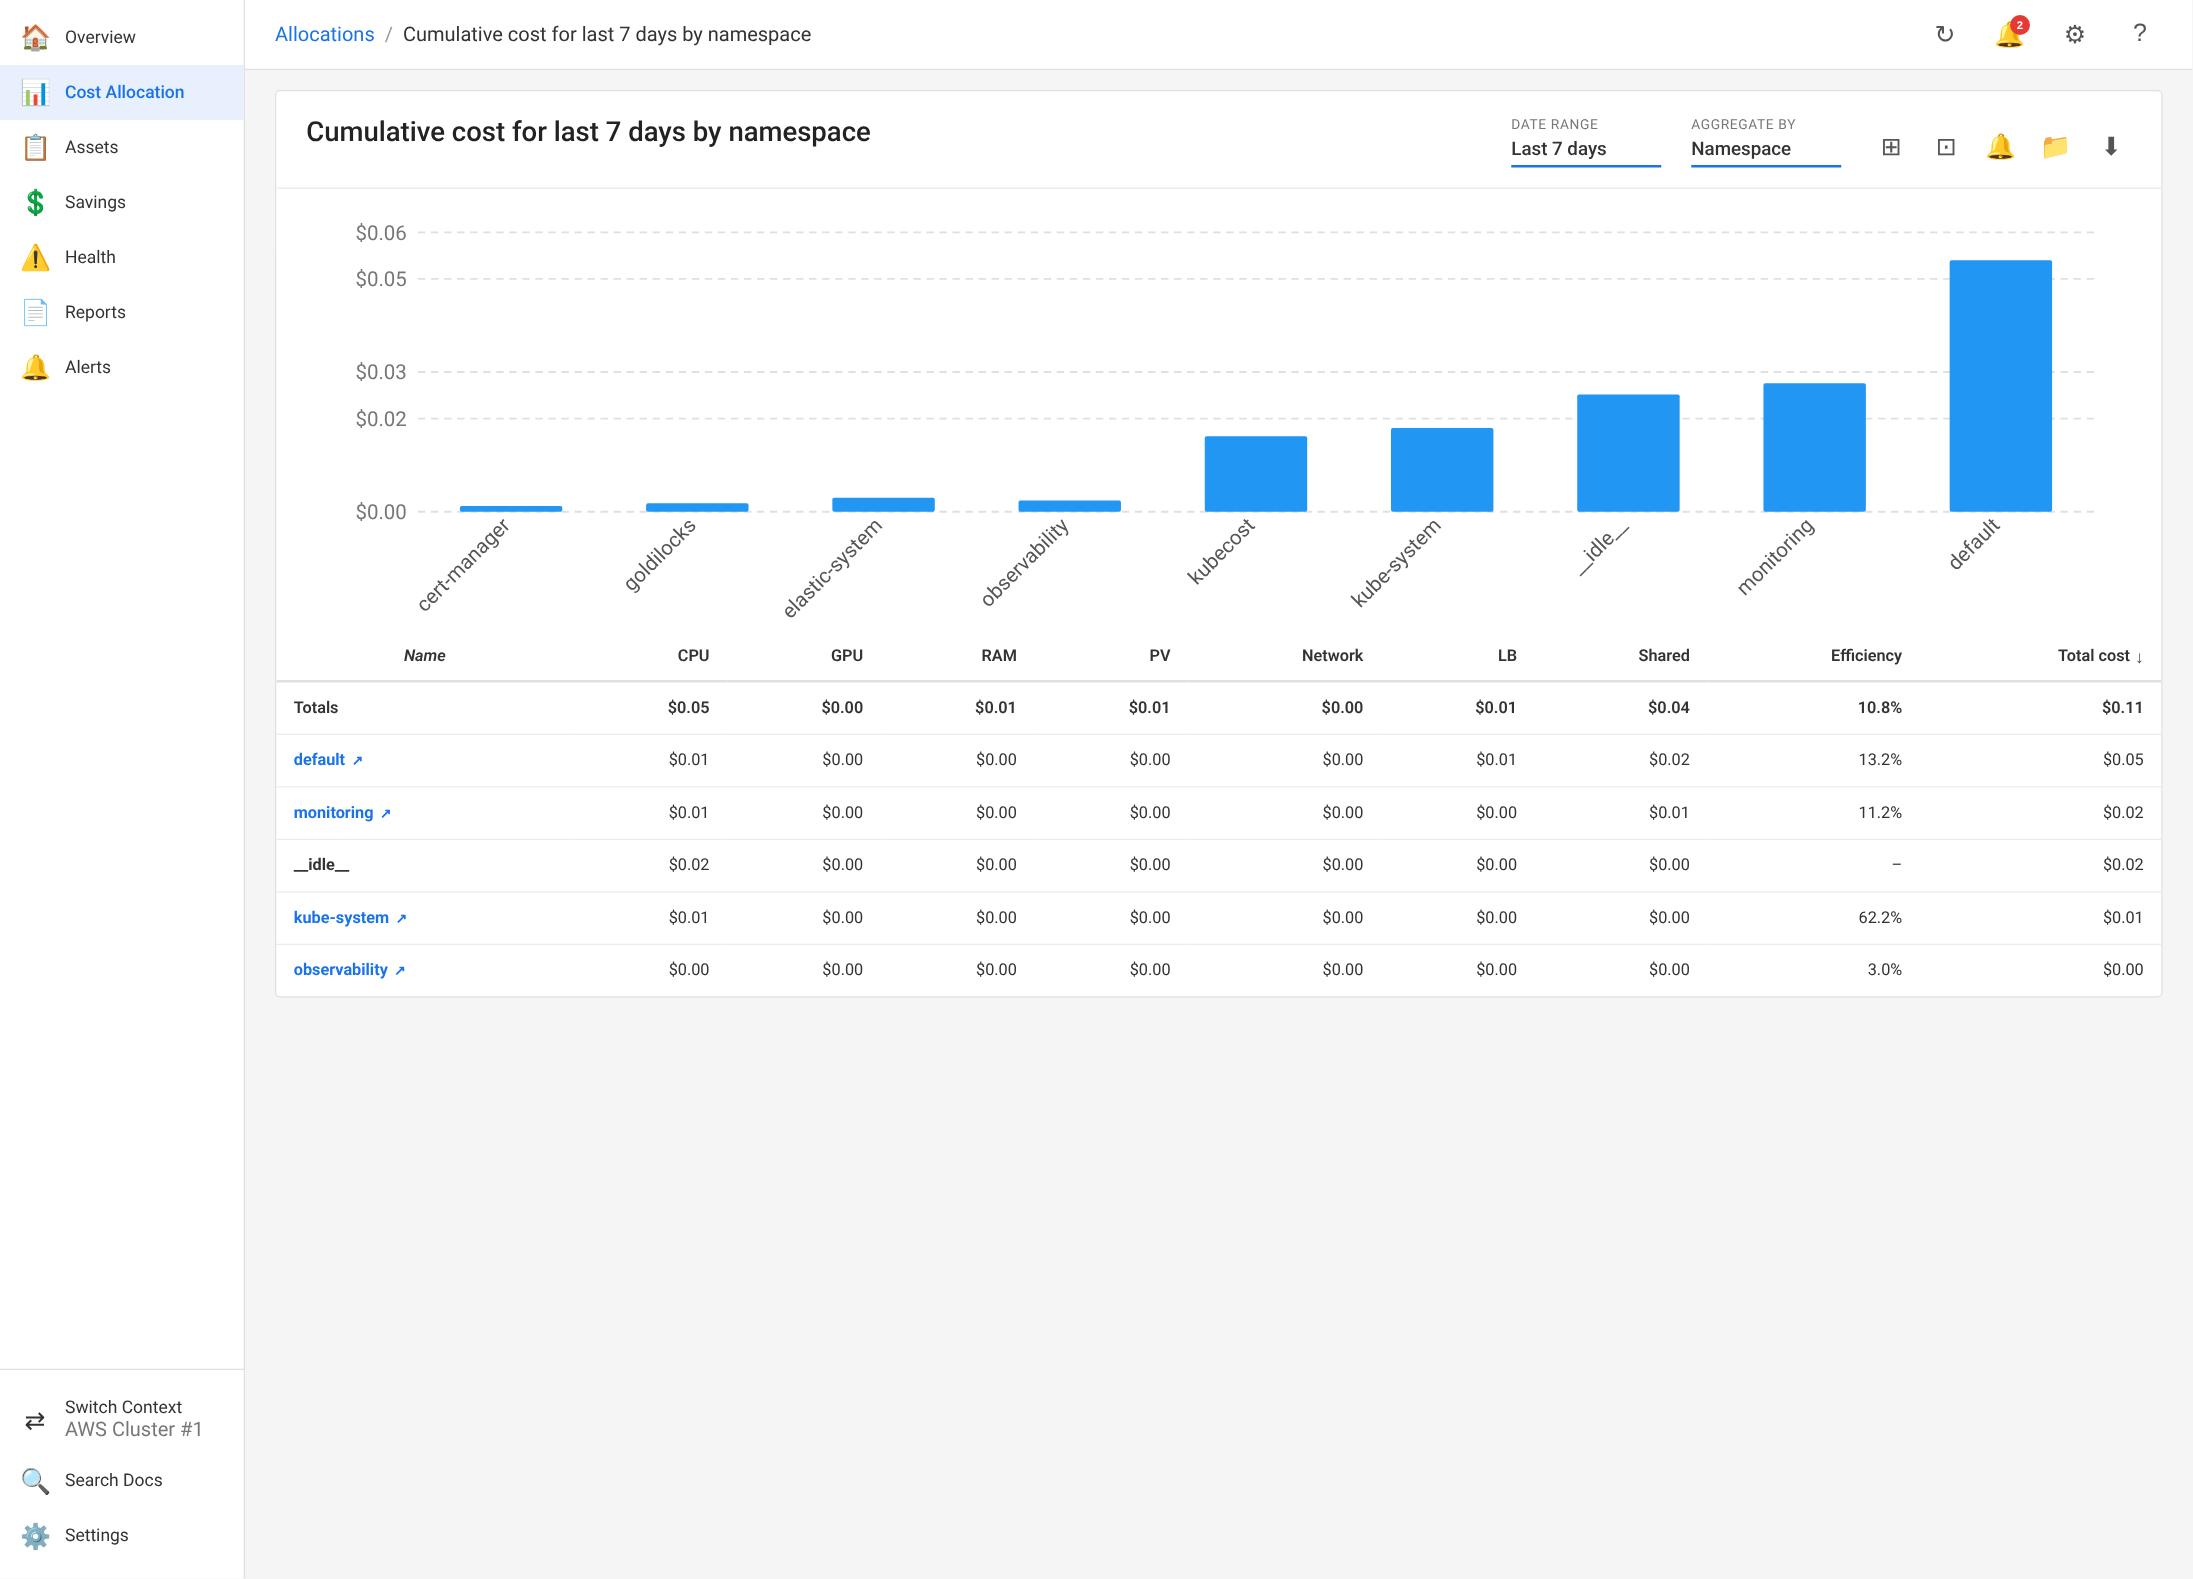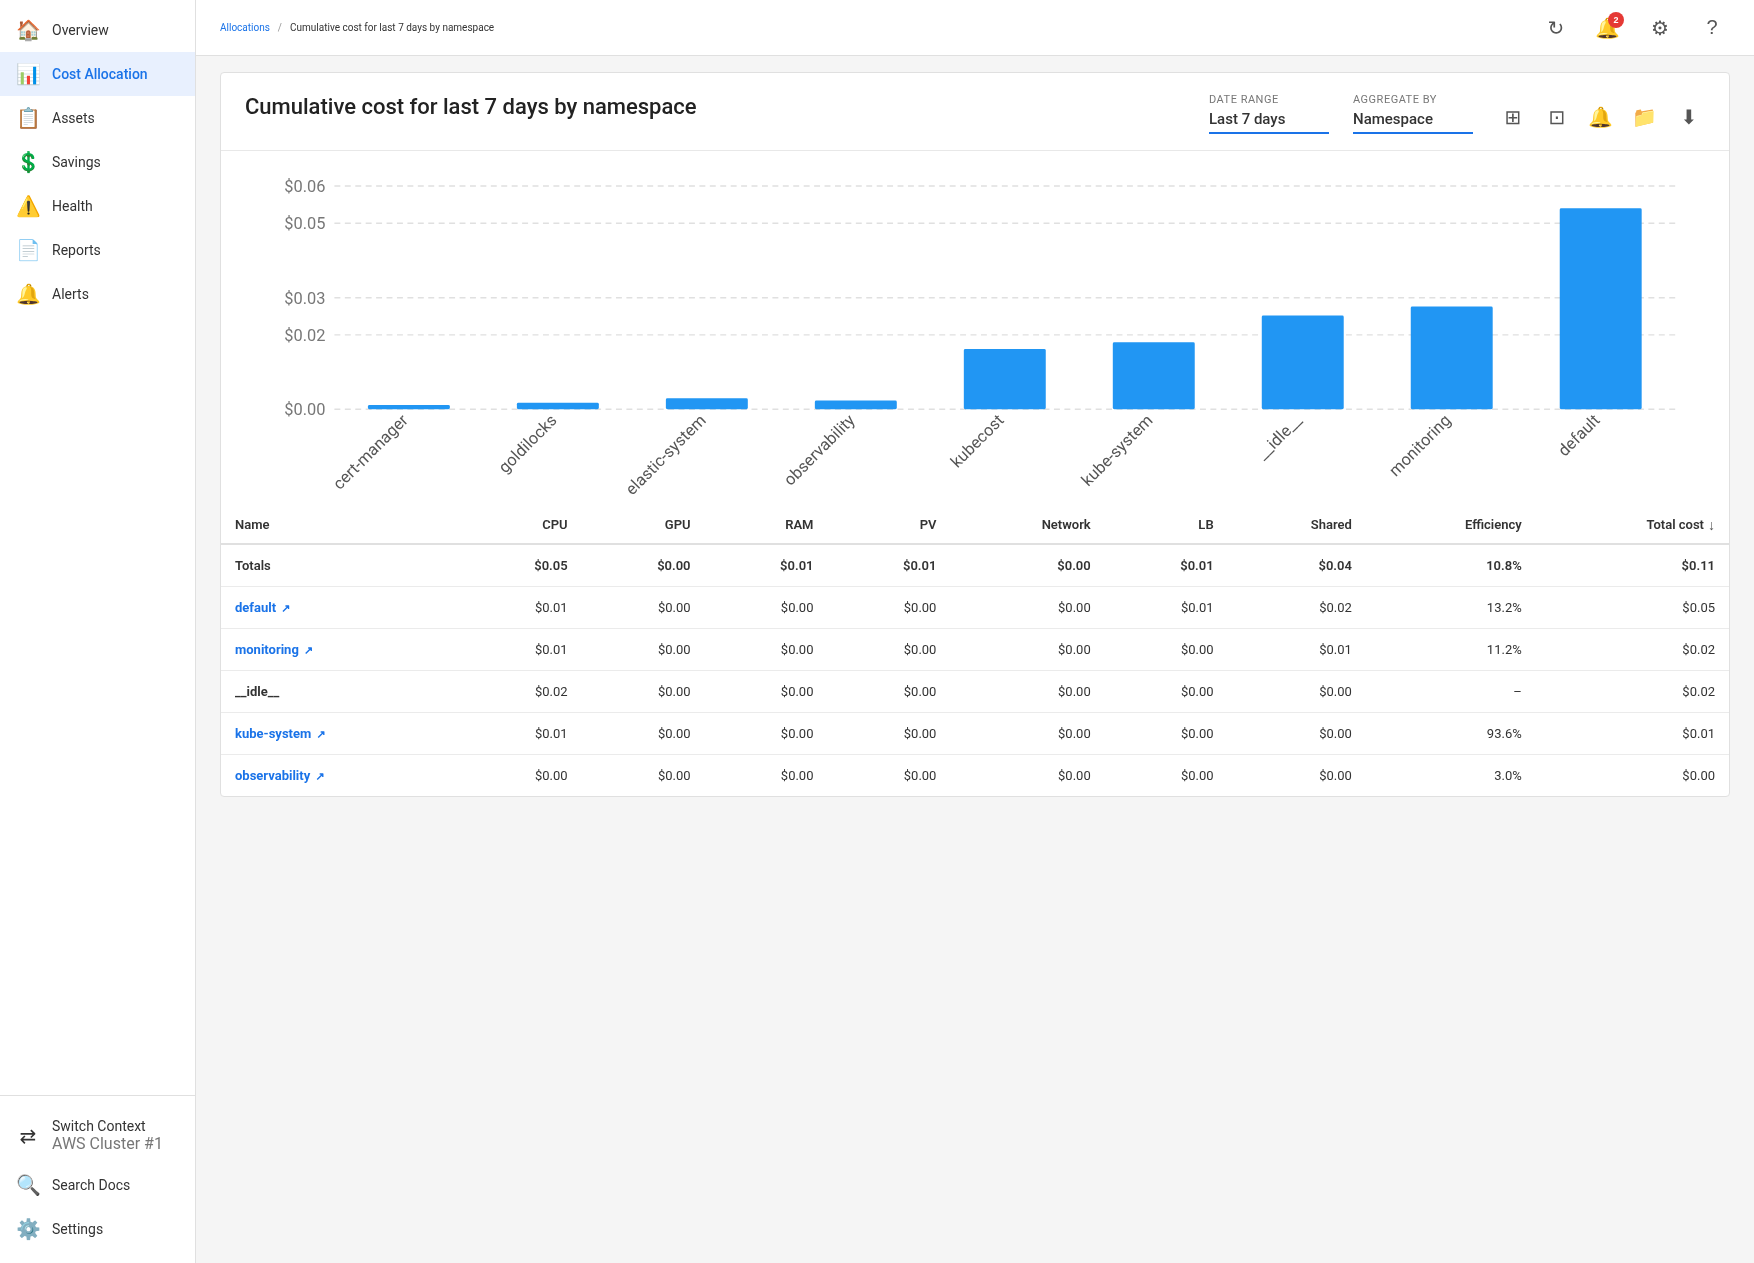--- a/index.html
+++ b/index.html
@@ -39,21 +39,21 @@
     
     .topbar {
       height: 56px;
       background: #fff;
       border-bottom: 1px solid #e0e0e0;
       display: flex;
       align-items: center;
       justify-content: space-between;
       padding: 0 24px;
     }
-    .breadcrumb { display: flex; align-items: center; gap: 8px; font-size: 10px; color: #555; }
+    .breadcrumb { display: flex; align-items: center; gap: 8px; font-size: 16px; color: #555; }
     .breadcrumb .bc-link { color: #1a73e8; cursor: pointer; text-decoration: none; }
     .breadcrumb .bc-sep { color: #999; }
     .breadcrumb .bc-current { color: #333; }
     .topbar-actions { display: flex; align-items: center; gap: 16px; }
     .topbar-icon-btn {
       background: none; border: none; cursor: pointer;
       color: #555; font-size: 20px; width: 36px; height: 36px;
       display: flex; align-items: center; justify-content: center;
       border-radius: 50%; position: relative;
     }
@@ -105,21 +105,21 @@
     .chart-area { padding: 20px 24px 8px; }
     .chart-svg-wrap { width: 100%; overflow: hidden; }
 
     
     .data-table { width: 100%; border-collapse: collapse; }
     .data-table th {
       text-align: right; font-size: 13px; font-weight: 600; color: #333;
       padding: 10px 14px; border-bottom: 2px solid #e0e0e0;
       white-space: nowrap;
     }
-    .data-table th:first-child { text-align: left; }
+    .data-table th:first-child { text-align: center; font-style: italic; }
     .data-table td {
       text-align: right; font-size: 13px; color: #333;
       padding: 13px 14px; border-bottom: 1px solid #ebebeb;
     }
     .data-table td:first-child { text-align: left; font-weight: bold; }
     .data-table tr.totals-row td { font-weight: 600; }
     .data-table tr:last-child td { border-bottom: none; }
     .link-cell { color: #1a73e8; cursor: pointer; }
     .ext-icon { font-size: 11px; margin-left: 2px; vertical-align: middle; }
     .sort-icon { font-size: 14px; color: #555; margin-left: 4px; vertical-align: middle; }
@@ -331,21 +331,21 @@
               </tr>
               <tr>
                 <td><span class="link-cell">kube-system <span class="ext-icon">↗</span></span></td>
                 <td>$0.01</td>
                 <td>$0.00</td>
                 <td>$0.00</td>
                 <td>$0.00</td>
                 <td>$0.00</td>
                 <td>$0.00</td>
                 <td>$0.00</td>
-                <td>93.6%</td>
+                <td>62.2%</td>
                 <td>$0.01</td>
               </tr>
               <tr>
                 <td><span class="link-cell">observability <span class="ext-icon">↗</span></span></td>
                 <td>$0.00</td>
                 <td>$0.00</td>
                 <td>$0.00</td>
                 <td>$0.00</td>
                 <td>$0.00</td>
                 <td>$0.00</td>

